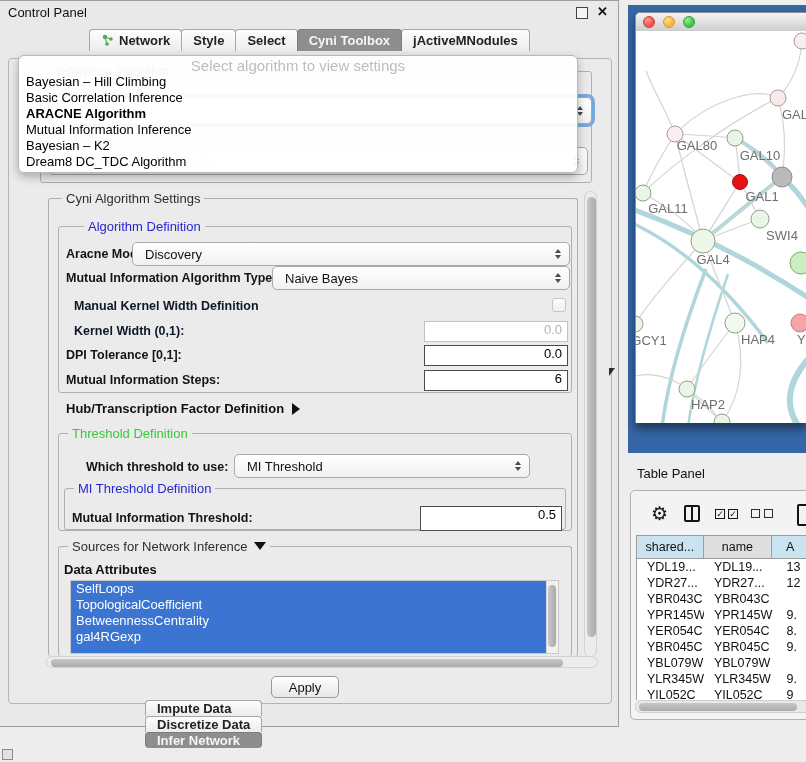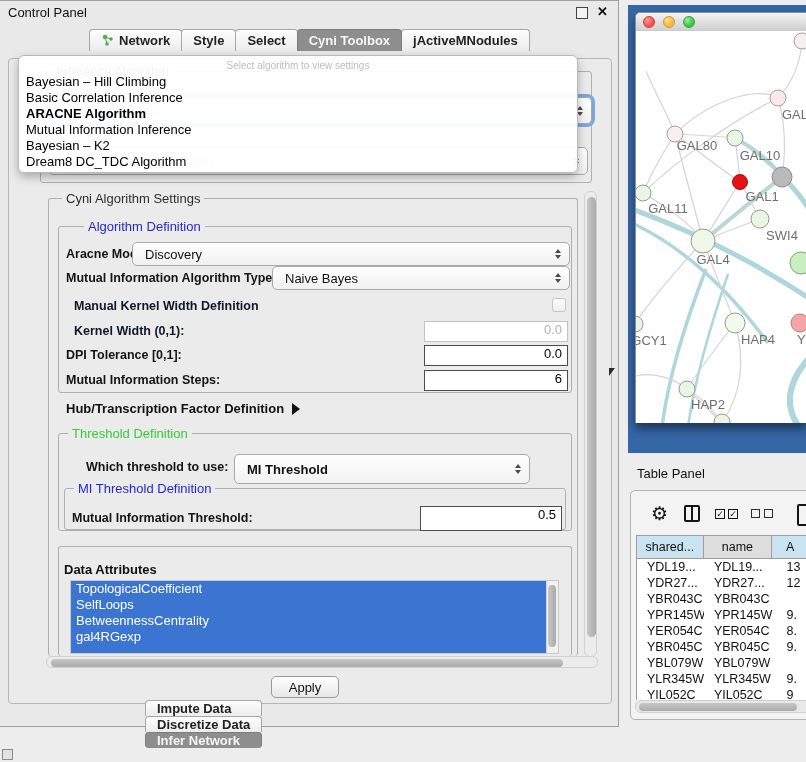--- a/index.html
+++ b/index.html
@@ -38,21 +38,21 @@
   .lb.dis{color:#0f172a;padding-left:8px;}
   .fld{background:#fff;border:1.5px solid #4c4c4c;box-sizing:border-box;font-size:13px;color:#000;
        text-align:right;padding:0 5px 0 0;}
   .fld.dis{border:1px solid #c3c3c3;color:#b2b2b2;}
   .chk{width:14px;height:14px;border:1px solid #c6c6c6;border-radius:3px;background:linear-gradient(#fdfdfd,#efefef);box-sizing:border-box;}
   .arrow-right{display:inline-block;width:0;height:0;border-top:6px solid transparent;border-bottom:6px solid transparent;border-left:8px solid #111;margin-left:8px;vertical-align:-2px;}
   .arrow-down{display:inline-block;width:0;height:0;border-left:6px solid transparent;border-right:6px solid transparent;border-top:8px solid #111;margin-left:6px;vertical-align:1px;}
   
   .popup{left:18px;top:54px;width:560px;height:118px;background:rgba(255,255,255,0.95);border:1px solid #b9b9b9;
          border-radius:6px;box-shadow:0 4px 10px rgba(0,0,0,0.28);z-index:30;box-sizing:border-box;padding-top:2px;}
-  .pop-head{text-align:center;font-size:10px;color:#bdbdbd;height:16px;line-height:16px;}
+  .pop-head{text-align:center;font-size:15px;color:#bdbdbd;height:16px;line-height:16px;}
   .pop-item{font-size:13px;color:#000;height:16px;line-height:16px;padding-left:7px;white-space:nowrap;}
   .pop-item.bold{font-weight:bold;}
   
   .attr-list{background:#fff;border:1px solid #c9c9c9;overflow:hidden;box-sizing:border-box;}
   .attr-item{height:16px;line-height:16px;font-size:13px;color:#fff;background:#3b75d1;padding-left:5px;white-space:nowrap;}
   
   .sb-track-v{background:#ececec;border:1px solid #d2d2d2;border-radius:6px;box-sizing:border-box;}
   .sb-thumb{background:linear-gradient(90deg,#c7c7c7,#ababab);border-radius:6px;}
   .sb-thumb-h{background:linear-gradient(#c7c7c7,#ababab);border-radius:6px;}
   
@@ -190,40 +190,43 @@
   <div class="abs fld" style="left:424px;top:369px;width:144px;height:21px;">6</div>
 
   <div class="abs" style="left:66px;top:400px;font-size:13px;font-weight:bold;color:#111;">
     <span>Hub/Transcription Factor Definition</span><span class="arrow-right"></span>
   </div>
 
   <div class="abs group" style="left:58px;top:432px;width:514px;height:98px;"></div>
   <div class="abs legend green" style="left:68px;top:425px;">Threshold Definition</div>
 
   <div class="abs lb" style="left:86px;top:459px;">Which threshold to use:</div>
-  <div class="abs combo" style="left:234px;top:453px;width:296px;height:30px;font-weight:bold;">
+  <div class="abs combo" style="left:234px;top:453px;width:296px;height:24px;">
     <span>MI Threshold</span>
     <div class="spin">
         <i class="up"></i>
         <i class="dn"></i>
       </div>
   </div>
 
   <div class="abs group" style="left:64px;top:487px;width:502px;height:42px;"></div>
   <div class="abs legend blue" style="left:74px;top:480px;">MI Threshold Definition</div>
   <div class="abs lb" style="left:72px;top:510px;">Mutual Information Threshold:</div>
   <div class="abs fld" style="left:420px;top:505px;width:142px;height:25px;">0.5</div>
 
   <div class="abs group" style="left:58px;top:545px;width:514px;height:110px;border-bottom:none;"></div>
+  <div class="abs legend dark" style="left:68px;top:538px;">
+    <span>Sources for Network Inference</span><span class="arrow-down"></span>
+  </div>
   <div class="abs" style="left:64px;top:561px;font-size:13px;font-weight:bold;color:#111;">Data Attributes</div>
 
   <div class="abs attr-list" style="left:70px;top:579px;width:489px;height:74px;">
     <div id="attr-list" style="position:absolute;left:0;top:0;right:11px;">
+        <div class="attr-item">SelfLoops</div>
         <div class="attr-item">TopologicalCoefficient</div>
-        <div class="attr-item">SelfLoops</div>
         <div class="attr-item">BetweennessCentrality</div>
         <div class="attr-item">gal4RGexp</div>
         <div class="attr-item"></div>
       </div>
     <div style="position:absolute;right:0;top:0;width:11px;height:74px;background:#f1f1f1;border-left:1px solid #d5d5d5;">
       <div class="sb-thumb" style="position:absolute;left:1px;top:4px;width:8px;height:62px;"></div>
     </div>
   </div>
 
   <div class="abs btn" style="left:271px;top:675px;width:68px;height:22px;">

